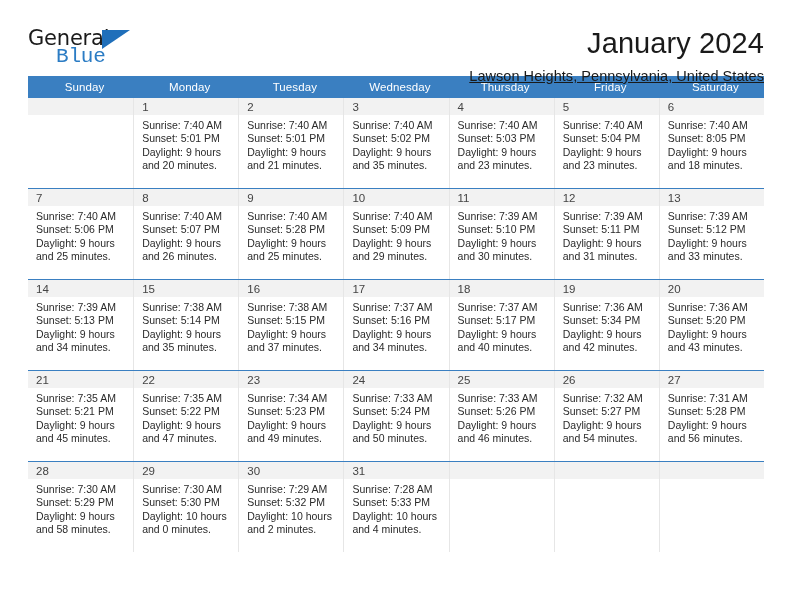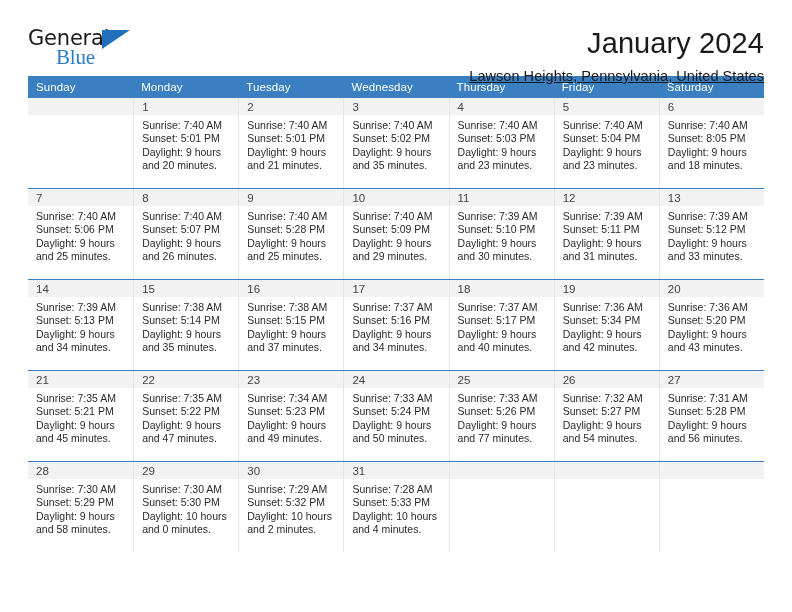--- a/index.html
+++ b/index.html
@@ -48,21 +48,21 @@
     color: #1a1a1a;
     font-family: "DejaVu Sans", sans-serif;
   }
   .brand-blue {
     position: absolute;
     left: 28px;
     top: 19px;
     font-size: 21px;
     letter-spacing: -0.2px;
     color: #2b7cc4;
-    font-family: Liberation Serif, serif;
+    font-family: Liberation Mono, monospace;
     text-align: center;
   }
   .brand-triangle {
     position: absolute;
     left: 74px;
     top: 4px;
     width: 0;
     height: 0;
     border-left: 28px solid #1f6fba;
     border-bottom: 19px solid transparent;
@@ -94,21 +94,21 @@
     width: 736px;
     border-collapse: collapse;
     table-layout: fixed;
   }
 
   .dow-row th {
     background: #3a7fc1;
     color: #ffffff;
     font-size: 11.5px;
     font-weight: normal;
-    text-align: left;
+    text-align: center;
     padding: 5px 0 5px 8px;
     height: 20px;
     box-sizing: border-box;
     letter-spacing: 0.1px;
   }
 
   .week-row td {
     vertical-align: top;
     padding: 0;
     border-top: 1px solid #3a7fc1;
@@ -467,21 +467,21 @@
               </div>
             </div>
           </td>
           <td>
             <div class="cell">
               <div class="daynum-band">25</div>
               <div class="details">
                 <div>Sunrise: 7:33 AM</div>
                 <div>Sunset: 5:26 PM</div>
                 <div>Daylight: 9 hours</div>
-                <div>and 77 minutes.</div>
+                <div>and 46 minutes.</div>
               </div>
             </div>
           </td>
           <td>
             <div class="cell">
               <div class="daynum-band">26</div>
               <div class="details">
                 <div>Sunrise: 7:32 AM</div>
                 <div>Sunset: 5:27 PM</div>
                 <div>Daylight: 9 hours</div>

